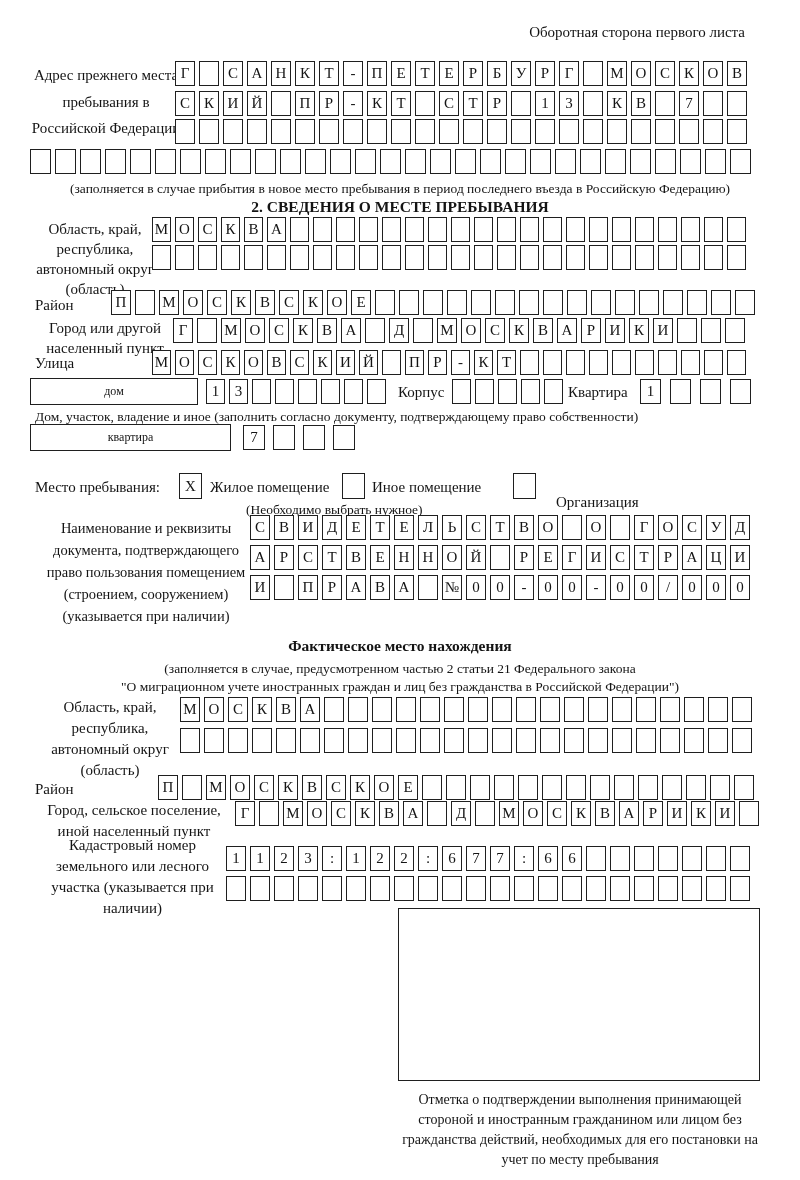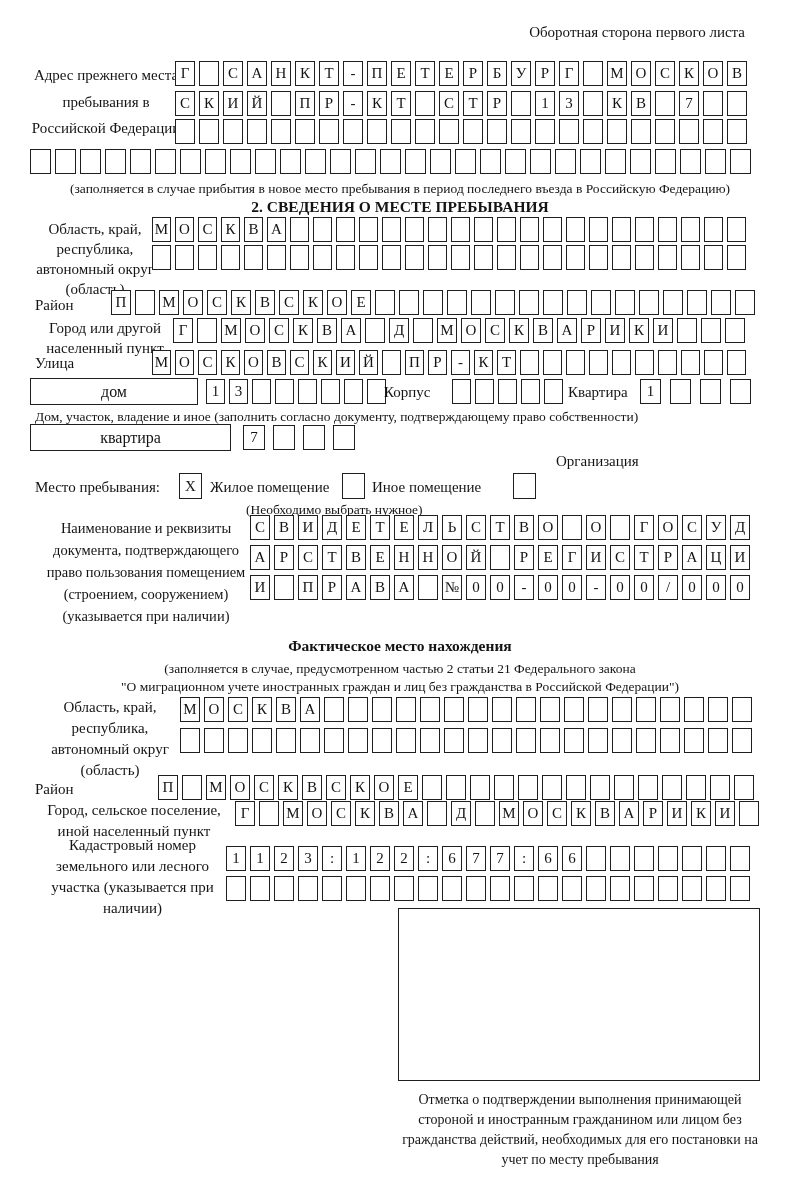--- a/index.html
+++ b/index.html
@@ -11,21 +11,21 @@
   .brow.g9{gap:9px}
   .cbox{flex:none;width:var(--bw,20px);height:25px;border:1.5px solid #1f1f1f;box-sizing:border-box;
         display:flex;align-items:center;justify-content:center;font-size:15px;line-height:1;
         font-family:"Liberation Serif","DejaVu Serif",serif;background:#fff;}
   .bw19{--bw:19px}.bw20{--bw:20px}.bw21{--bw:21px}.bw22{--bw:22px}
   .lbl{font-size:15px;line-height:20px;}
   .cap{font-size:13.5px;line-height:17px;}
   .hdg{font-weight:bold;font-size:15.5px;text-align:center;width:800px;left:0;}
   .ctr{text-align:center;width:800px;left:0;}
   .field{border:1.6px solid #1f1f1f;box-sizing:border-box;display:flex;align-items:center;
-         justify-content:center;font-size:16px;background:#fff;}
+         justify-content:center;font-size:12px;background:#fff;}
   .chkbox{width:23px;height:26px;border:1.5px solid #1f1f1f;box-sizing:border-box;display:flex;
           align-items:center;justify-content:center;font-size:15px;background:#fff;}
   .stampbox{border:1.8px solid #1f1f1f;box-sizing:border-box;background:#fff;}
 </style>
 </head>
 <body>
 
 <div class="page">
 
   <div class="abs lbl" style="right:55px;top:22px;">Оборотная сторона первого листа</div>
@@ -295,21 +295,21 @@
   <div class="brow bw19" style="left:206px;top:379px;">
       <span class="cbox">1</span>
       <span class="cbox">3</span>
       <span class="cbox"></span>
       <span class="cbox"></span>
       <span class="cbox"></span>
       <span class="cbox"></span>
       <span class="cbox"></span>
       <span class="cbox"></span>
     </div>
-  <div class="abs lbl" style="left:384px;top:382px;">Корпус</div>
+  <div class="abs lbl" style="left:398px;top:382px;">Корпус</div>
   <div class="brow bw19" style="left:452px;top:379px;">
       <span class="cbox"></span>
       <span class="cbox"></span>
       <span class="cbox"></span>
       <span class="cbox"></span>
       <span class="cbox"></span>
     </div>
   <div class="abs lbl" style="left:568px;top:382px;">Квартира</div>
   <div class="brow bw21 g9" style="left:640px;top:379px;">
       <span class="cbox">1</span>
@@ -326,21 +326,21 @@
       <span class="cbox"></span>
       <span class="cbox"></span>
     </div>
 
   <div class="abs lbl" style="left:35px;top:477px;">Место пребывания:</div>
   <div class="abs chkbox" style="left:179px;top:473px;">X</div>
   <div class="abs lbl" style="left:210px;top:477px;">Жилое помещение</div>
   <div class="abs chkbox" style="left:342px;top:473px;"></div>
   <div class="abs lbl" style="left:372px;top:477px;">Иное помещение</div>
   <div class="abs chkbox" style="left:513px;top:473px;"></div>
-  <div class="abs lbl" style="left:556px;top:451px;">Организация</div>
+  <div class="abs lbl" style="left:556px;top:492px;">Организация</div>
   <div class="abs cap" style="left:246px;top:501px;">(Необходимо выбрать нужное)</div>
 
   <div class="abs lbl" style="left:35px;top:517px;width:222px;font-size:14.5px;line-height:22px;">Наименование и реквизиты документа, подтверждающего право пользования помещением (строением, сооружением) (указывается при наличии)</div>
   <div class="brow bw20" style="left:250px;top:515px;">
       <span class="cbox">С</span>
       <span class="cbox">В</span>
       <span class="cbox">И</span>
       <span class="cbox">Д</span>
       <span class="cbox">Е</span>
       <span class="cbox">Т</span>

